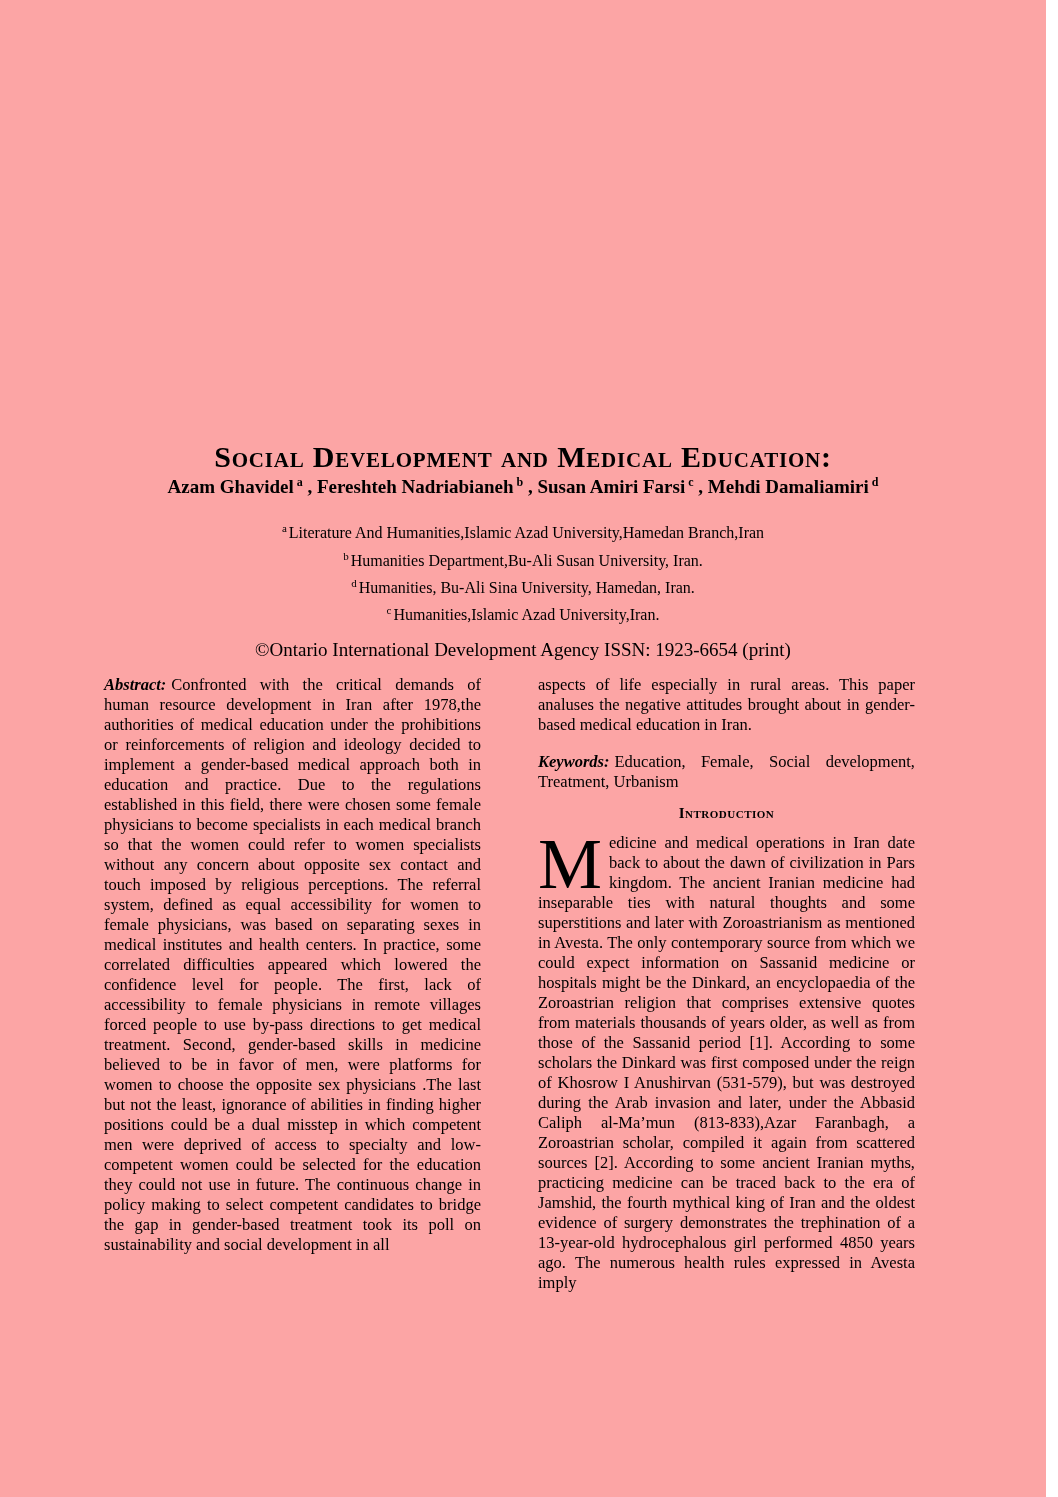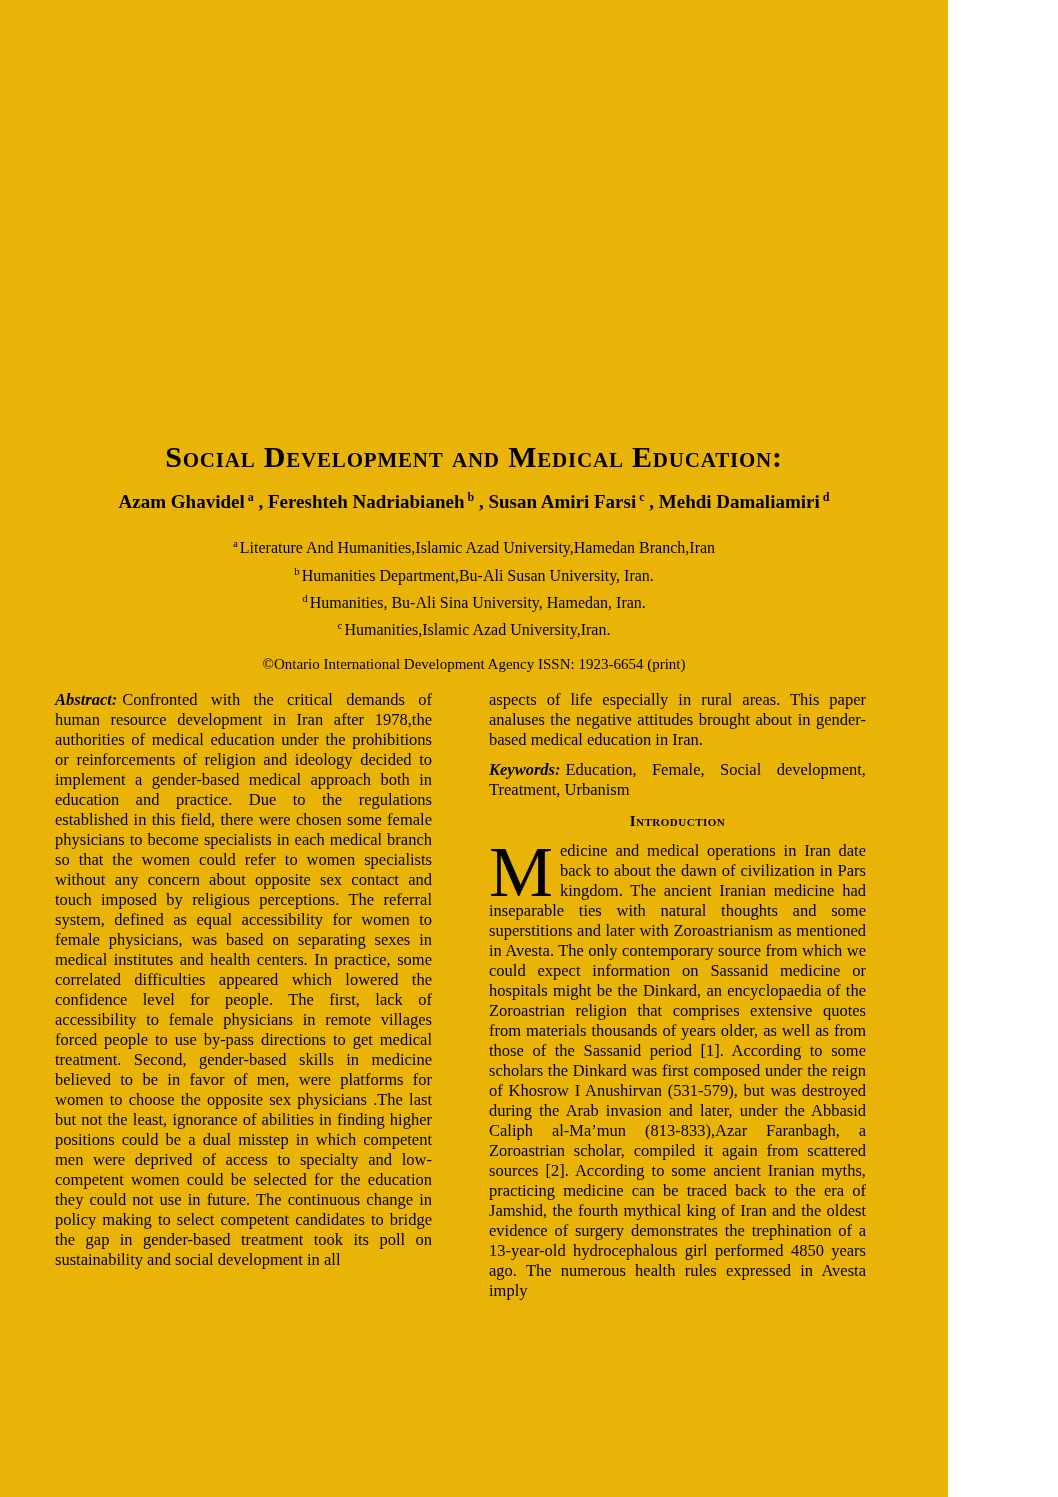--- a/index.html
+++ b/index.html
@@ -1,54 +1,54 @@
 <!DOCTYPE html>
 <html><head>
 <meta charset="utf-8">
 <title>Paper Page</title>
 <style>
   html, body { margin: 0; padding: 0; background: #ffffff; }
   .page {
     position: relative;
-    width: 948px;
+    width: 1046px;
     height: 1497px;
-    background: #eab308;
+    background: #fca5a5;
     color: #000000;
     font-family: "Liberation Serif", serif;
     overflow: hidden;
   }
   .front { padding-top: 438px; text-align: center; }
   .title {
     margin: 0;
     font-size: 30px;
     font-weight: 700;
     font-variant: small-caps;
     line-height: 37px;
     letter-spacing: 0.8px;
   }
   .tline { display: block; }
-  .authors { margin-top: 15px; font-size: 19px; font-weight: 700; }
+  .authors { font-size: 19px; font-weight: 700; }
   .authors sup { font-size: 12px; margin-left: 3px; }
   .affils { margin-top: 19px; font-size: 16px; line-height: 23px; }
   .affil sup { font-size: 11px; margin-right: 2px; }
-  .publisher { margin-top: 12px; font-size: 15px; line-height: 21px; }
+  .publisher { margin-top: 12px; font-size: 19px; line-height: 21px; }
   .body {
     display: flex;
     gap: 57px;
-    padding: 0 55px;
+    padding: 0 104px;
     margin-top: 15px;
   }
   .col {
     width: 377px;
     text-align: justify;
     font-size: 16.5px;
     line-height: 20px;
   }
   .para { margin: 0; }
-  .keywords { margin-top: 10px; }
+  .keywords { margin-top: 17px; }
   .lbl { padding-right: 5px; }
   .sechead {
     margin: 11px 0 10px;
     text-align: center;
     font-size: 15px;
     font-weight: 700;
     font-variant: small-caps;
     letter-spacing: 0.5px;
   }
   .intro { margin-top: 0; }

